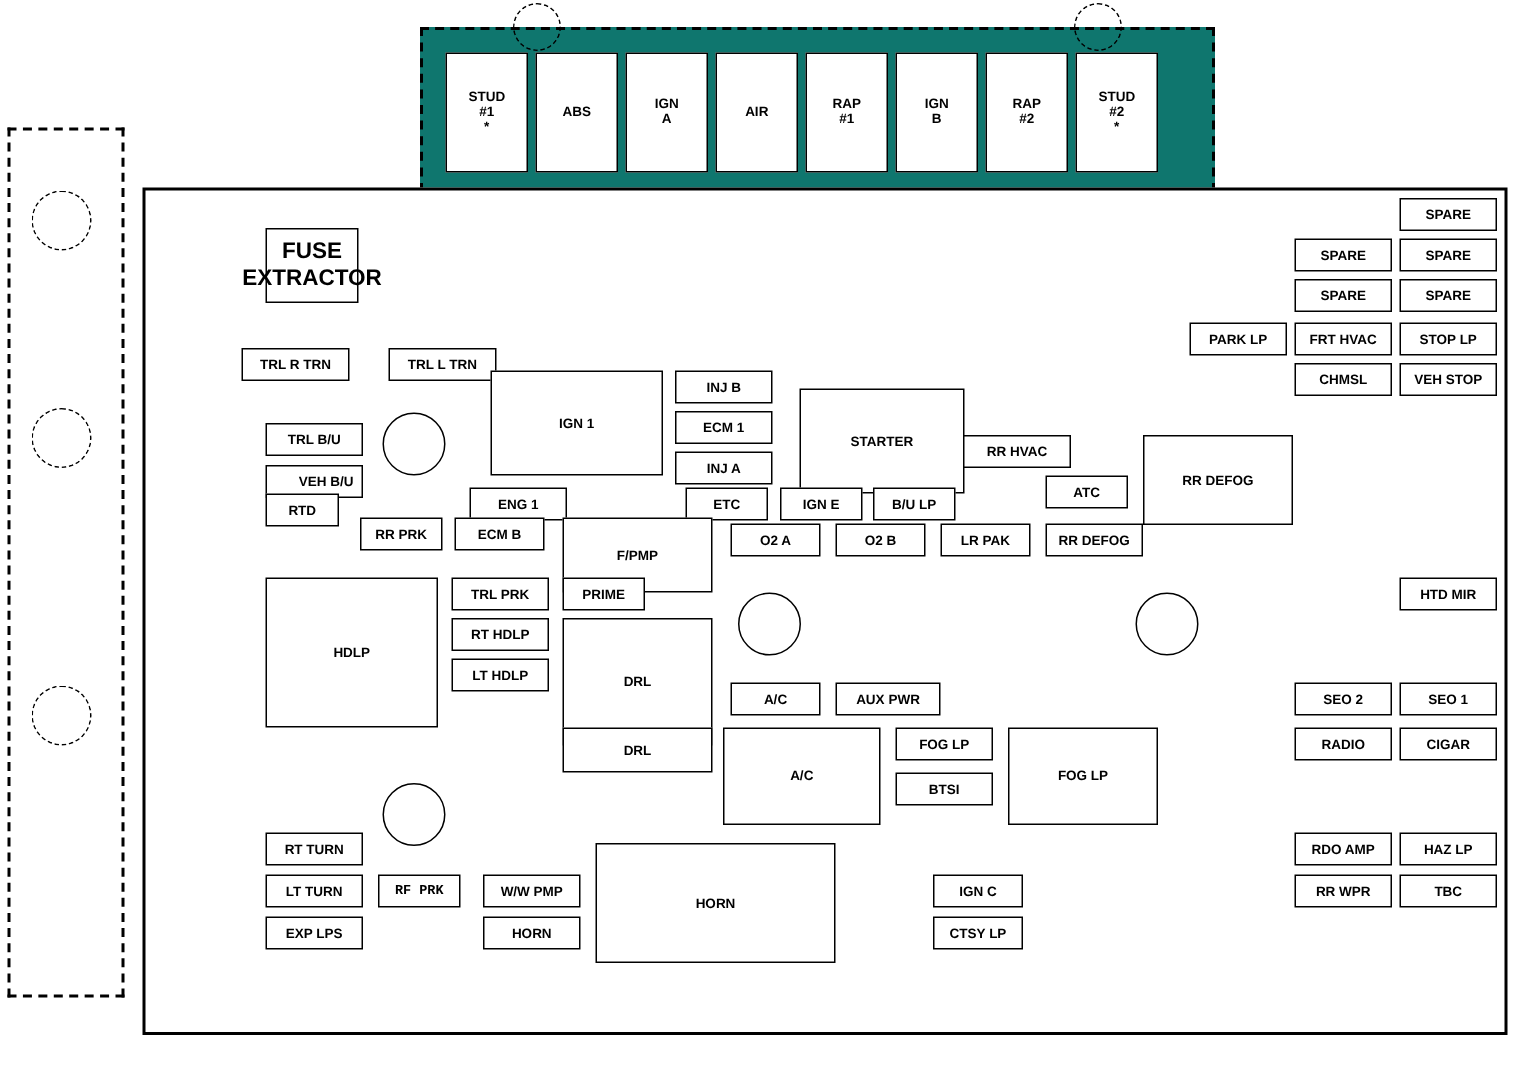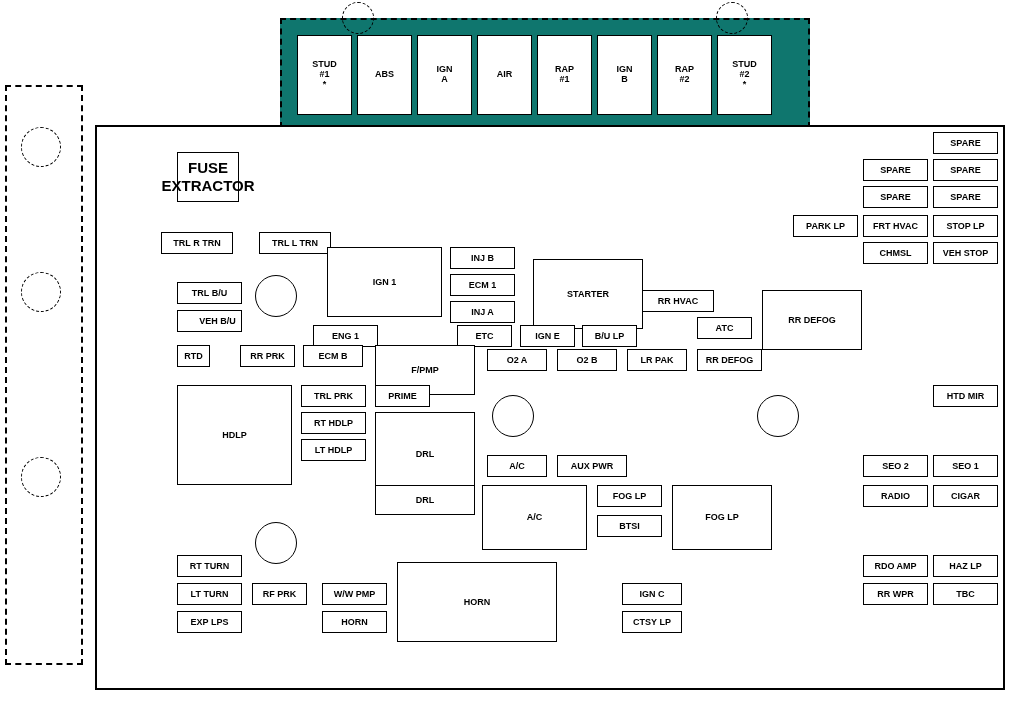--- a/index.html
+++ b/index.html
@@ -129,21 +129,21 @@
     <div style="position:absolute; left:216px; top:198px; width:65px; height:22px;" class="abs-fuse">ENG 1</div>
 
     <div style="position:absolute; left:360px; top:198px; width:55px; height:22px;" class="abs-fuse">ETC</div>
     <div style="position:absolute; left:423px; top:198px; width:55px; height:22px;" class="abs-fuse">IGN E</div>
     <div style="position:absolute; left:485px; top:198px; width:55px; height:22px;" class="abs-fuse">B/U LP</div>
 
     <div style="position:absolute; left:600px; top:190px; width:55px; height:22px;" class="abs-fuse">ATC</div>
 
     <div style="position:absolute; left:665px; top:163px; width:100px; height:60px;" class="abs-fuse">RR DEFOG</div>
 
-    <div style="position:absolute; left:80px; top:218px; width:33px; height:22px;" class="abs-fuse">RTD</div>
+    <div style="position:absolute; left:80px; top:202px; width:49px; height:22px;" class="abs-fuse">RTD</div>
     <div style="position:absolute; left:143px; top:218px; width:55px; height:22px;" class="abs-fuse">RR PRK</div>
     <div style="position:absolute; left:206px; top:218px; width:60px; height:22px;" class="abs-fuse">ECM B</div>
 
     <div style="position:absolute; left:278px; top:218px; width:100px; height:50px;" class="abs-fuse">F/PMP</div>
 
     <div style="position:absolute; left:390px; top:222px; width:60px; height:22px;" class="abs-fuse">O2 A</div>
     <div style="position:absolute; left:460px; top:222px; width:60px; height:22px;" class="abs-fuse">O2 B</div>
     <div style="position:absolute; left:530px; top:222px; width:60px; height:22px;" class="abs-fuse">LR PAK</div>
     <div style="position:absolute; left:600px; top:222px; width:65px; height:22px;" class="abs-fuse">RR DEFOG</div>
 
@@ -178,21 +178,21 @@
 
     <div style="position:absolute; left:575px; top:358px; width:100px; height:65px;" class="abs-fuse">FOG LP</div>
 
     <div style="position:absolute; right:75px; top:358px; width:65px; height:22px;" class="abs-fuse">RADIO</div>
     <div style="position:absolute; right:5px; top:358px; width:65px; height:22px;" class="abs-fuse">CIGAR</div>
 
     <div style="position:absolute; left:158px; top:395px; width:42px; height:42px; border:1.5px solid #000; border-radius:50%;"></div>
 
     <div style="position:absolute; left:80px; top:428px; width:65px; height:22px;" class="abs-fuse">RT TURN</div>
     <div style="position:absolute; left:80px; top:456px; width:65px; height:22px;" class="abs-fuse">LT TURN</div>
-    <div style="position:absolute; left:155px; top:456px; width:55px; height:22px;" class="abs-fuse">RF PRK</div>
+    <div style="position:absolute; left:155px; top:456px; width:55px; height:22px;font-family:Liberation Mono, monospace;" class="abs-fuse">RF PRK</div>
 
     <div style="position:absolute; left:225px; top:456px; width:65px; height:22px;" class="abs-fuse">W/W PMP</div>
 
     <div style="position:absolute; left:300px; top:435px; width:160px; height:80px;" class="abs-fuse">HORN</div>
 
     <div style="position:absolute; left:225px; top:484px; width:65px; height:22px;" class="abs-fuse">HORN</div>
 
     <div style="position:absolute; left:525px; top:456px; width:60px; height:22px;" class="abs-fuse">IGN C</div>
     <div style="position:absolute; left:525px; top:484px; width:60px; height:22px;" class="abs-fuse">CTSY LP</div>
 

